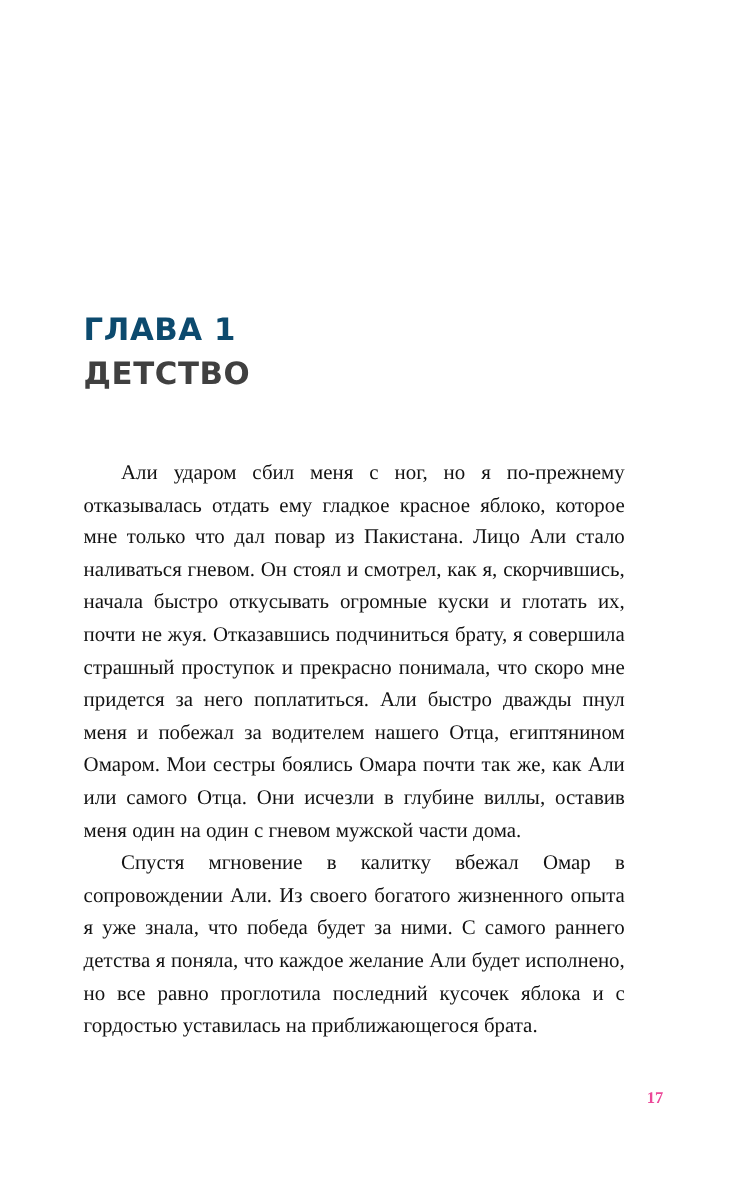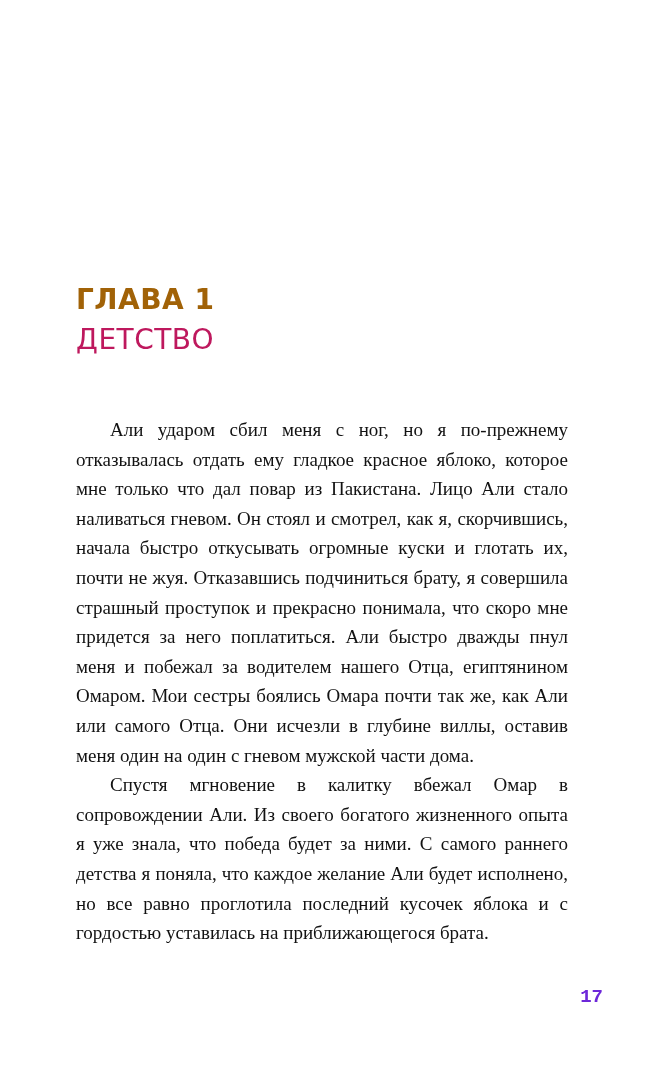--- a/index.html
+++ b/index.html
@@ -32,30 +32,30 @@
     top: 283px;
     left: 0;
     width: 494px;
   }
   .chapter-label {
     font-family: "DejaVu Sans", sans-serif;
     font-weight: bold;
     font-size: 28px;
     letter-spacing: 0.5px;
     line-height: 1.18;
-    color: #a16207;
+    color: #0c4a6e;
     margin: 0;
   }
   .chapter-title {
     font-family: "DejaVu Sans", sans-serif;
-    font-weight: normal;
+    font-weight: bold;
     font-size: 28px;
     letter-spacing: 0.5px;
     line-height: 1.18;
-    color: #be185d;
+    color: #404040;
     margin: 7px 0 0 0;
   }
   .body-text {
     position: absolute;
     top: 415px;
     left: 0;
     width: 492px;
   }
   .body-text p {
     margin: 0;
@@ -64,24 +64,24 @@
     line-height: 29.6px;
     text-align: justify;
     text-indent: 34px;
     color: #121212;
     hyphens: manual;
   }
   .page-number {
     position: absolute;
     right: 66px;
     bottom: 72px;
-    font-family: Liberation Mono, monospace;
+    font-family: Liberation Serif, serif;
     font-weight: bold;
-    font-size: 19px;
-    color: #6d28d9;
+    font-size: 15px;
+    color: #ec4899;
   }
 </style>
 </head>
 <body>
 
 <div class="page">
   <div class="content">
 
     <div class="chapter-block">
       <h1 class="chapter-label">ГЛАВА 1</h1>

